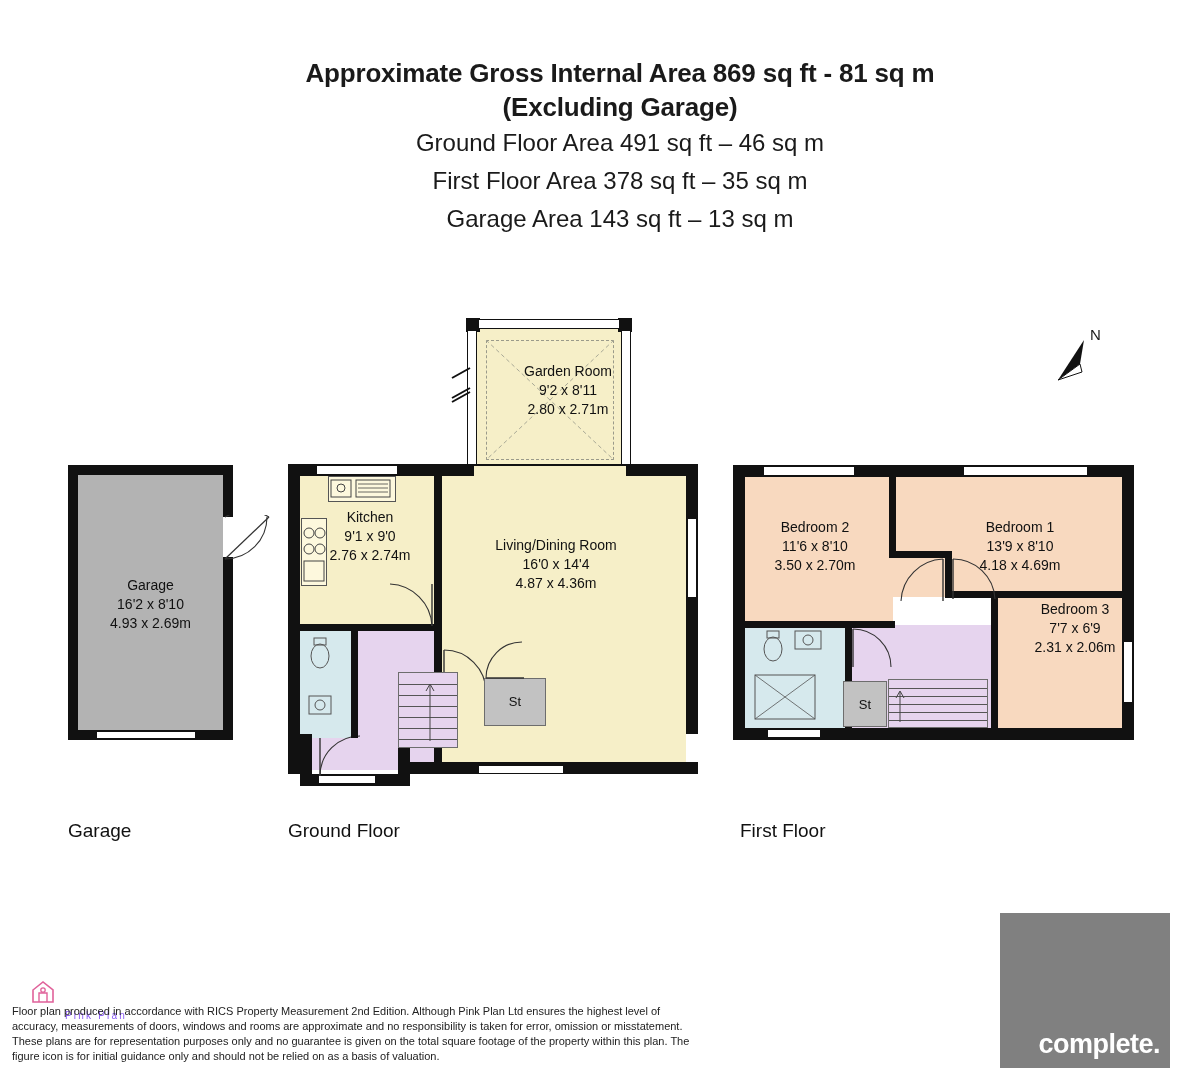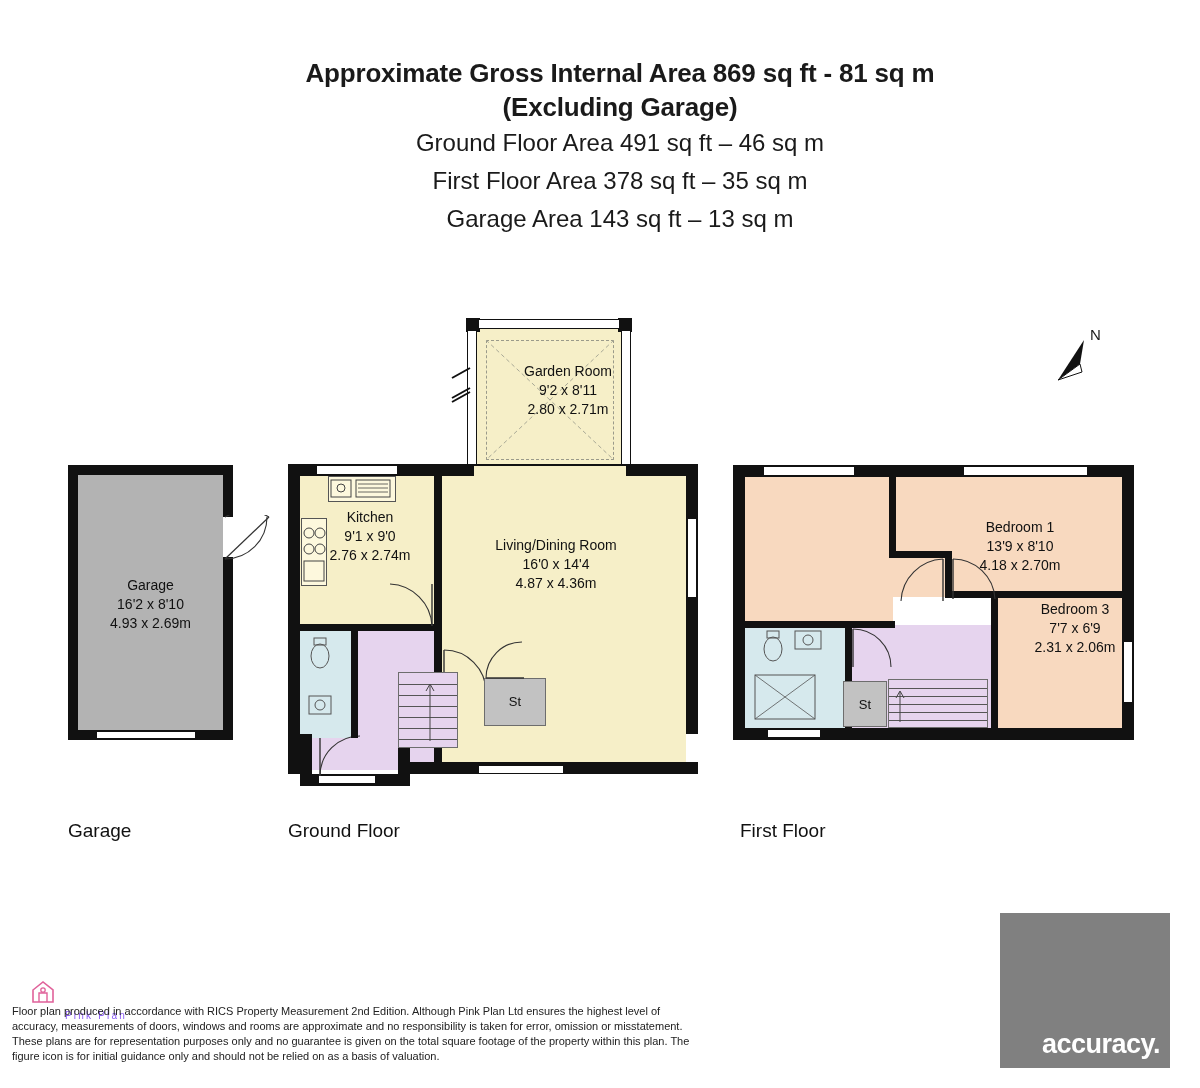--- a/index.html
+++ b/index.html
@@ -290,24 +290,29 @@
         <i style="top:16px"></i>
         <i style="top:24px"></i>
         <i style="top:32px"></i>
         <i style="top:40px"></i>
       <svg style="position:absolute; left:6px; top:8px;" width="10" height="36">
         <path d="M5 34 L5 4 M1 10 L5 3 L9 10" stroke="#444" stroke-width="1" fill="none"></path>
       </svg>
     </div>
   </div>
 
+  <div class="label" style="left:740px; top:518px; width:150px;">
+    <span class="nm">Bedroom 2</span>
+    <span class="dm">11'6 x 8'10</span>
+    <span class="dm">3.50 x 2.70m</span>
+  </div>
   <div class="label" style="left:940px; top:518px; width:160px;">
     <span class="nm">Bedroom 1</span>
     <span class="dm">13'9 x 8'10</span>
-    <span class="dm">4.18 x 2.70m</span>
+    <span class="dm">4.18 x 4.69m</span>
   </div>
   <div class="label" style="left:1000px; top:600px; width:150px;">
     <span class="nm">Bedroom 3</span>
     <span class="dm">7'7 x 6'9</span>
     <span class="dm">2.31 x 2.06m</span>
   </div>
   <div class="floor-label" style="left:740px; top:820px;">First Floor</div>
 
 </div>
 
@@ -318,14 +323,14 @@
       <path d="M9 23 L9 14 L17 14 L17 23" fill="none" stroke="#e0629a" stroke-width="1.4"></path>
       <circle cx="13" cy="11" r="2.2" fill="none" stroke="#e0629a" stroke-width="1.3"></circle>
     </svg>
   </span>
   <span class="txt">Pink Plan</span>
 </div>
 
 <div class="footer-note">Floor plan produced in accordance with RICS Property Measurement 2nd Edition. Although Pink Plan Ltd ensures the highest level of accuracy, measurements of doors, windows and rooms are approximate and no responsibility is taken for error, omission or misstatement. These plans are for representation purposes only and no guarantee is given on the total square footage of the property within this plan. The figure icon is for initial guidance only and should not be relied on as a basis of valuation.</div>
 
 <div class="complete">
-  <span>accuracy.</span>
+  <span>complete.</span>
 </div>
 
 </body></html>

